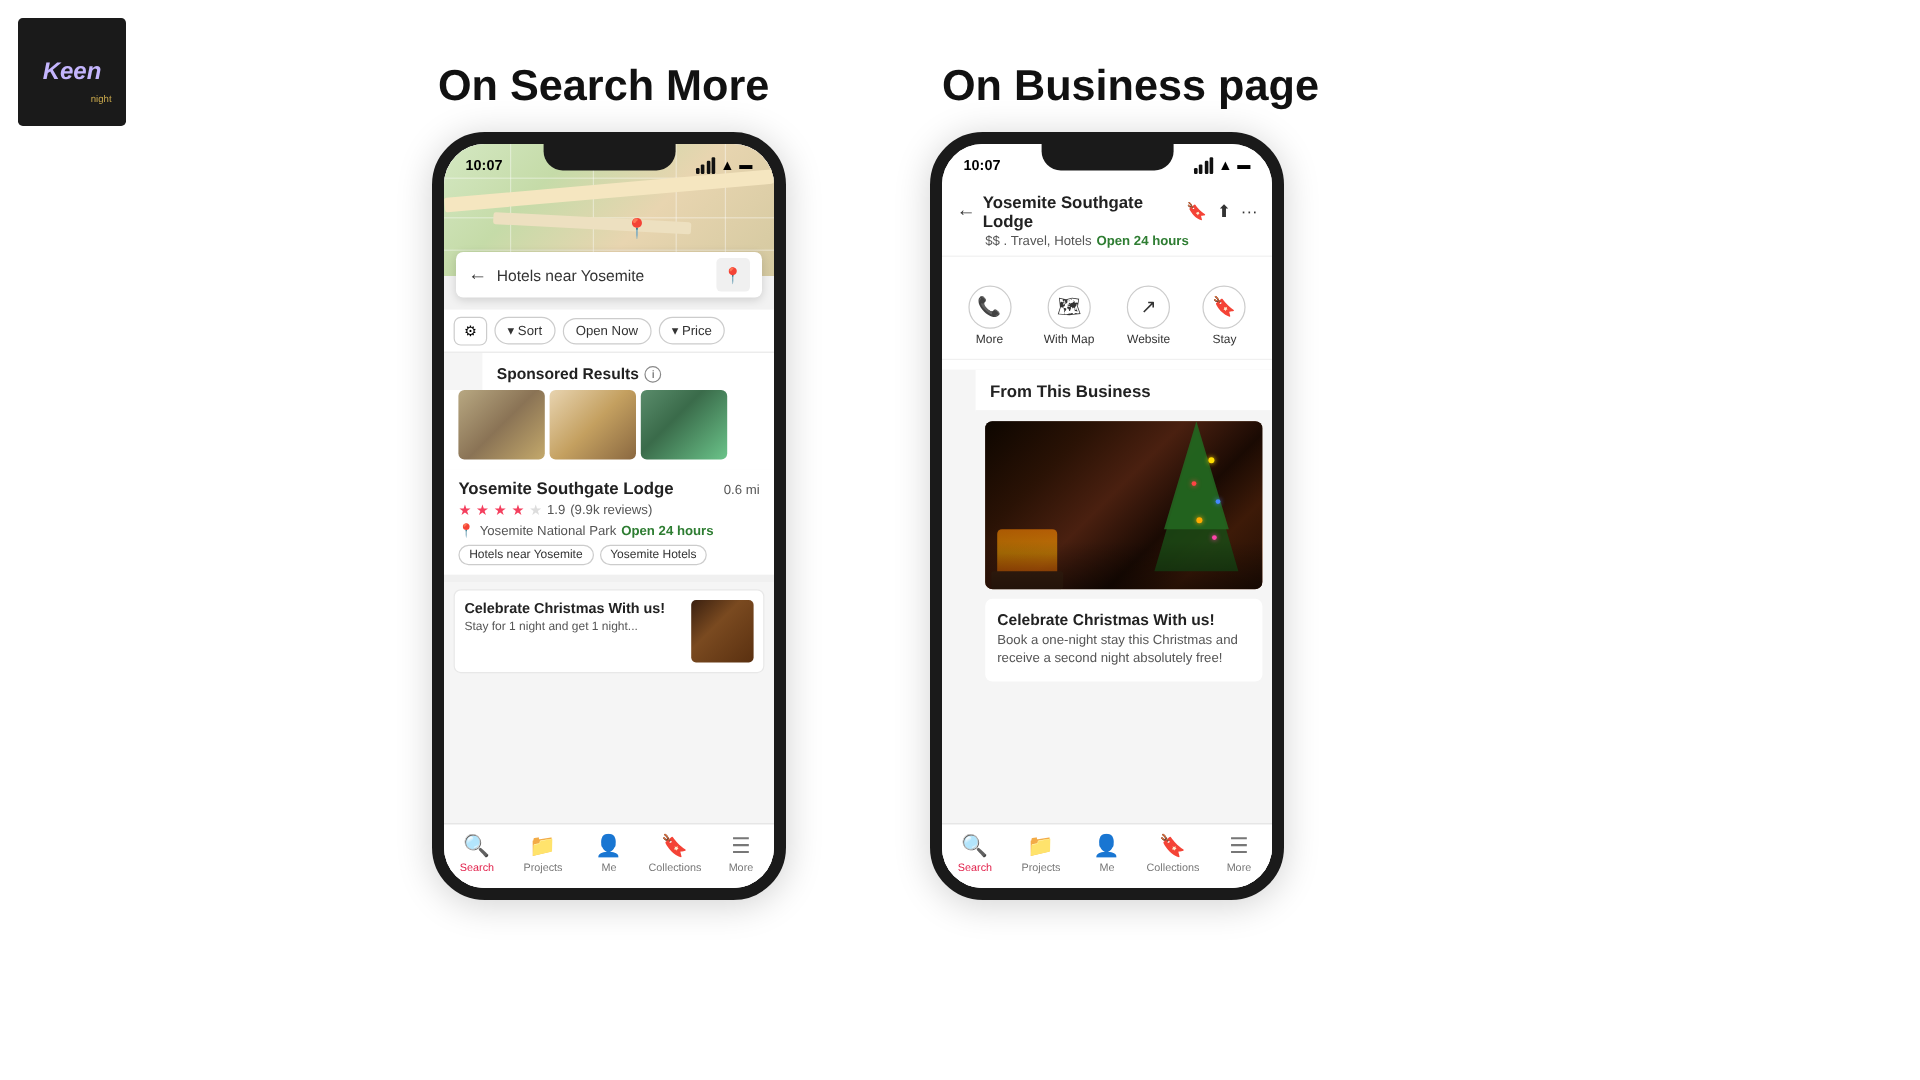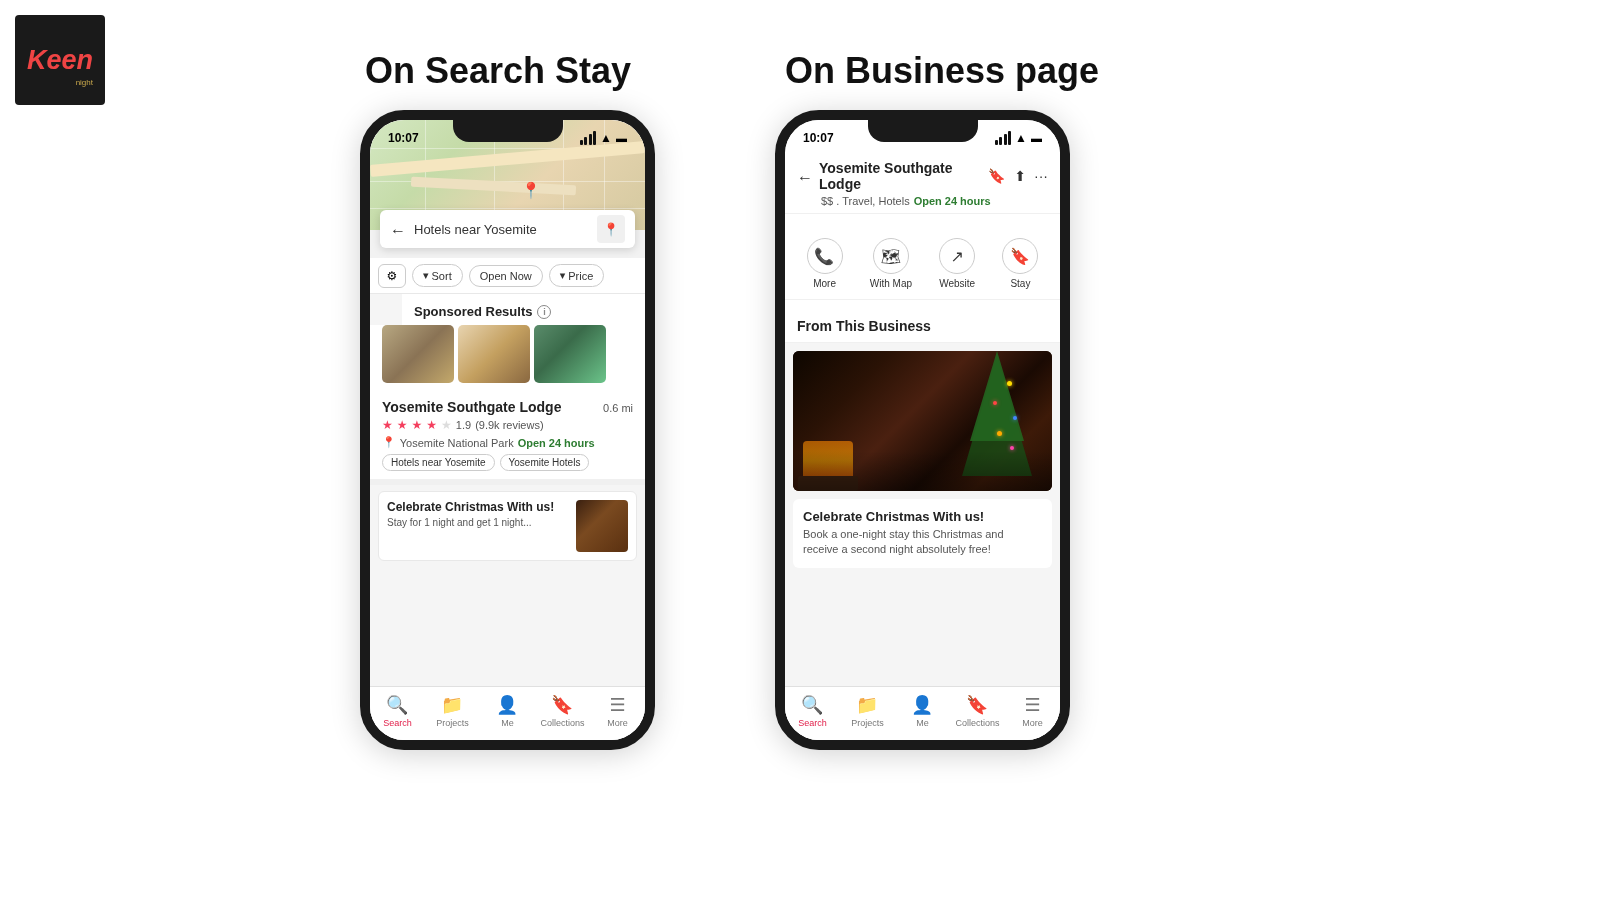--- a/index.html
+++ b/index.html
@@ -19,22 +19,22 @@
       left: 15px;
       width: 90px;
       height: 90px;
       background: #1a1a1a;
       display: flex;
       align-items: center;
       justify-content: center;
       border-radius: 4px;
     }
     .logo-text {
-      color: #ef4444;
-      font-size: 27px;
+      color: #c4b5fd;
+      font-size: 20px;
       font-weight: bold;
       font-style: italic;
       line-height: 1;
     }
     .logo-subtext {
       color: #c9a84c;
       font-size: 8px;
       position: absolute;
       bottom: 18px;
       right: 12px;
@@ -467,20 +467,21 @@
 
     
     .from-biz {
       position: absolute;
       top: 188px;
       left: 0;
       right: 0;
       bottom: 54px;
       background: #f5f5f5;
       overflow: hidden;
+      padding-left: 28px;
     }
     .from-biz-title {
       background: #fff;
       padding: 10px 12px 8px;
       font-size: 14px;
       font-weight: 700;
       color: #222;
       border-bottom: 1px solid #f0f0f0;
     }
     .biz-photo {
@@ -539,21 +540,21 @@
 </head>
 <body>
 
 <div class="logo-box">
   <div>
     <div class="logo-text">Keen</div>
     <div class="logo-subtext">night</div>
   </div>
 </div>
 
-<div class="page-title title-left">On Search Stay</div>
+<div class="page-title title-left">On Search More</div>
 
 <div class="page-title title-right">On Business page</div>
 
 <div class="phone phone-left">
   <div class="notch"></div>
   <div class="screen">
 
     <div class="map-area">
       <div class="map-grid">
         <div class="map-line-h" style="top:25%"></div>

